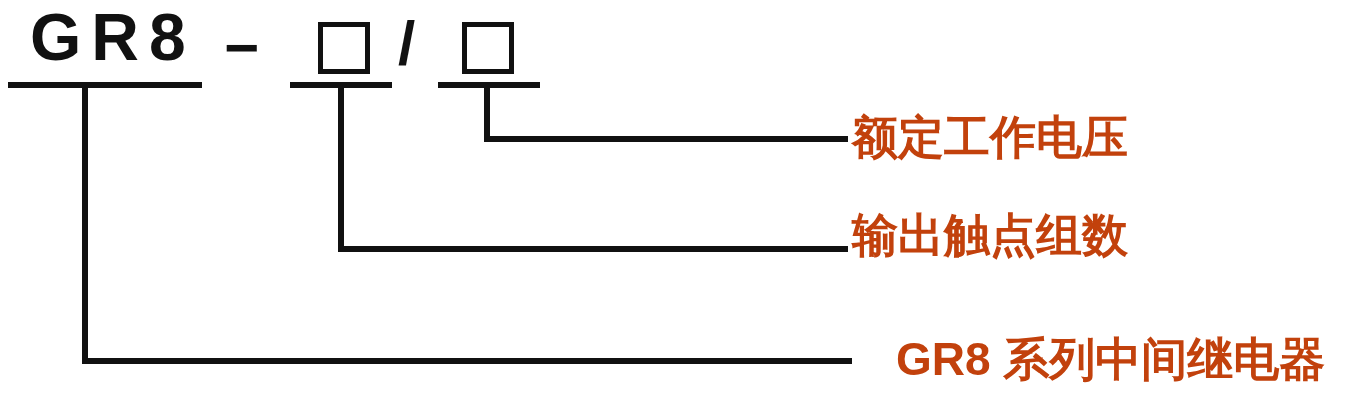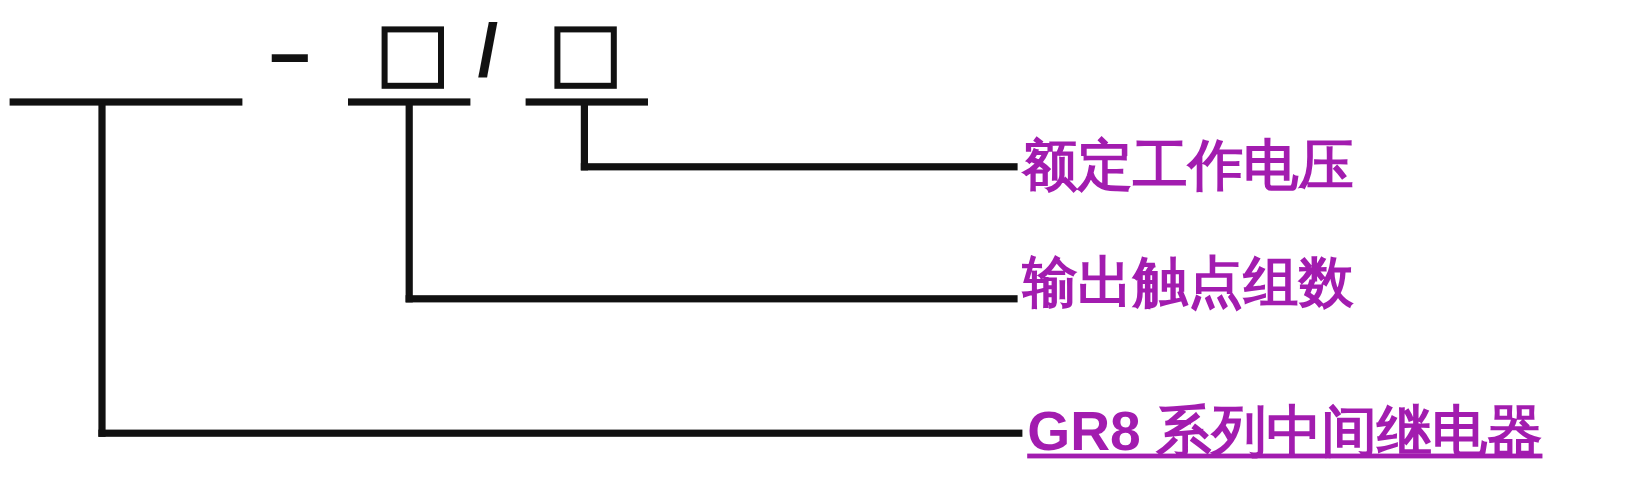--- a/index.html
+++ b/index.html
@@ -69,32 +69,33 @@
   .h-contacts { left: 338px; top: 246px; width: 510px; height: 6px; }
 
   .v-series   { left: 82px;  top: 86px;  width: 6px;  height: 278px; }
   .h-series   { left: 82px;  top: 358px; width: 770px; height: 6px; }
 
   
   .label {
     font-size: 46px;
     font-weight: bold;
     line-height: 1.1;
-    color: #a21caf;
+    color: #c2410c;
     white-space: nowrap;
   }
   .label-voltage  { left: 852px; top: 112px; }
   .label-contacts { left: 852px; top: 210px; }
-  .label-series   { left: 856px; top: 334px; text-decoration: underline; }
+  .label-series   { left: 896px; top: 334px; }
 </style>
 </head>
 <body>
 
 <div class="diagram">
 
+  <div class="abs series-code">GR8</div>
 
   <div class="abs dash-separator">−</div>
 
   <div class="abs placeholder-box box-contacts"></div>
 
   <div class="abs slash-separator">/</div>
 
   <div class="abs placeholder-box box-voltage"></div>
 
   <div class="abs rule u-series"></div>

